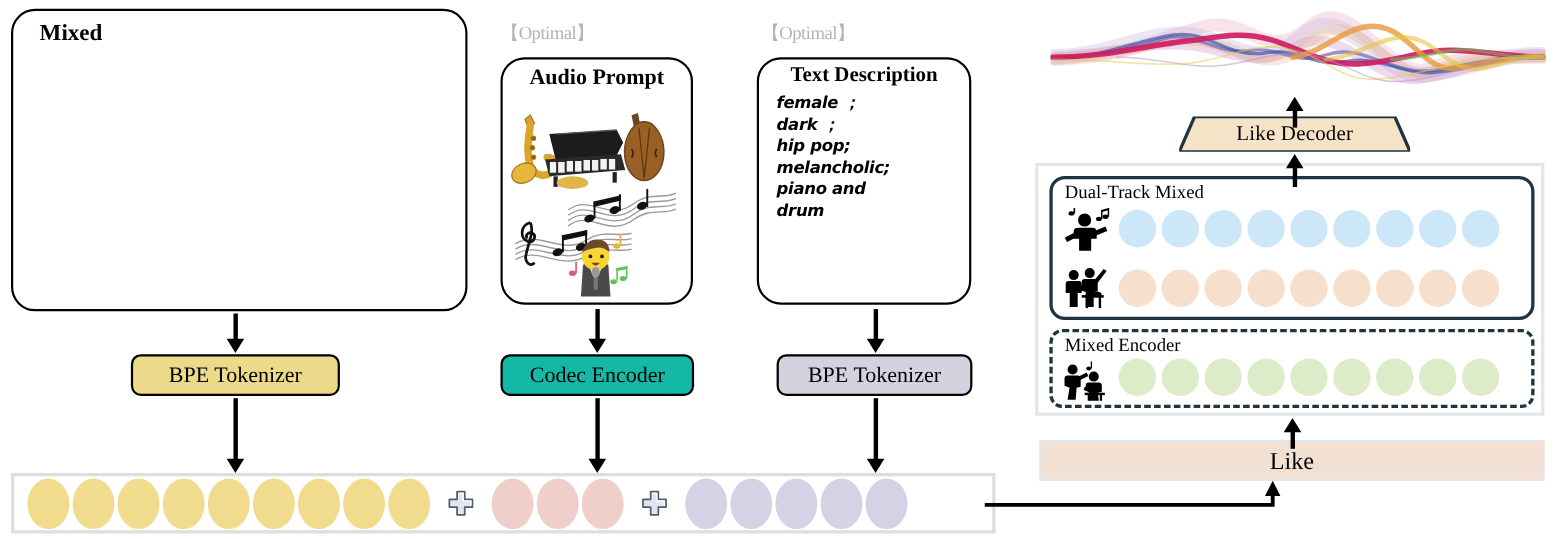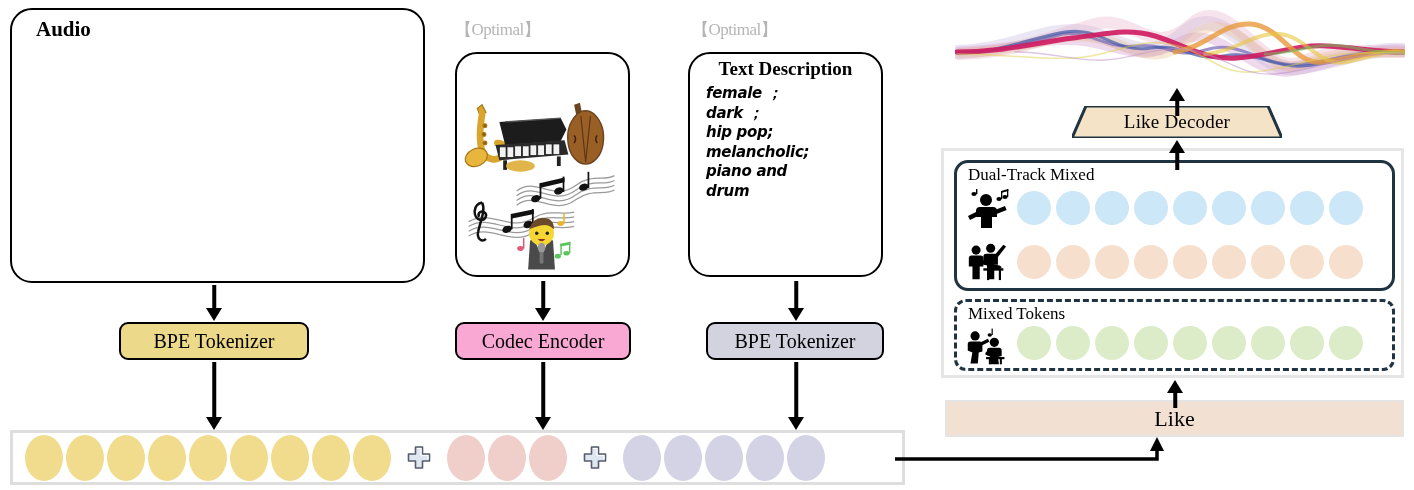--- a/index.html
+++ b/index.html
@@ -109,30 +109,31 @@
     display:flex;align-items:center;justify-content:center;font-size:22px;
   }
 
   
   #connector{position:absolute;left:895px;top:437px;width:300px;height:30px;}
 </style>
 </head>
 <body>
 
 <div class="panel" id="lyrics-panel">
-  <div class="panel-title" id="lyrics-title">Audio</div>
+  <div class="panel-title" id="lyrics-title">Mixed</div>
 </div>
 
 <div class="arrow-v down" style="left:214px;top:285px;height:36px;">
   <div class="shaft" style="height:24px;"></div>
     <div class="head" style="top:23px;"></div>
 </div>
 
 <div class="optimal" style="left:455px;top:18px;">【Optimal】</div>
 <div class="panel" id="audio-panel">
+  <div class="panel-title" id="audio-title">Audio Prompt</div>
   <div id="audio-art">
     <svg viewBox="0 0 170 190" width="100%" height="100%">
 
       <g fill="#d9a52c" stroke="#a8781b" stroke-width="1.2">
         <path d="M17 22 L22 18 L26 26 L20 30 Z"></path>
         <path d="M22 28 C20 40 18 54 22 66 C26 76 38 78 44 70 C48 64 44 58 38 58" fill="none" stroke="#d9a52c" stroke-width="7" stroke-linecap="round"></path>
         <ellipse cx="16" cy="73" rx="12" ry="9" fill="#e8b63c" transform="rotate(-25 16 73)"></ellipse>
         <circle cx="25" cy="40" r="2" fill="#8a5e12"></circle>
           <circle cx="24" cy="49" r="2" fill="#8a5e12"></circle>
         <circle cx="25" cy="58" r="2" fill="#8a5e12"></circle>
@@ -235,21 +236,21 @@
 melancholic;
 piano and
 drum</div>
 </div>
 <div class="arrow-v down" style="left:796px;top:281px;height:40px;">
   <div class="shaft" style="height:28px;"></div>
     <div class="head" style="top:27px;"></div>
 </div>
 
 <div class="pill" id="bpe1" style="background:#ecd98a">BPE Tokenizer</div>
-<div class="pill" id="codec-enc" style="background:#f9a8d4">Codec Encoder</div>
+<div class="pill" id="codec-enc" style="background:#14b8a6">Codec Encoder</div>
 <div class="pill" id="bpe2" style="background:#d3d3e0">BPE Tokenizer</div>
 
 <div class="arrow-v down" style="left:214px;top:362px;height:68px;">
   <div class="shaft" style="height:56px;"></div>
     <div class="head" style="top:55px;"></div>
 </div>
 <div class="arrow-v down" style="left:543px;top:362px;height:68px;">
   <div class="shaft" style="height:56px;"></div>
     <div class="head" style="top:55px;"></div>
 </div>
@@ -356,21 +357,21 @@
         <span class="circ" style="background: rgb(246, 224, 205);"></span>
         <span class="circ" style="background: rgb(246, 224, 205);"></span>
         <span class="circ" style="background: rgb(246, 224, 205);"></span>
         <span class="circ" style="background: rgb(246, 224, 205);"></span>
         <span class="circ" style="background: rgb(246, 224, 205);"></span>
         <span class="circ" style="background: rgb(246, 224, 205);"></span>
       </div>
   </div>
 
   <div id="mixed-box">
-    <div class="box-label">Mixed Tokens</div>
+    <div class="box-label">Mixed Encoder</div>
     <svg class="role-icon" style="left:8px;top:24px;" viewBox="0 0 48 40">
       <g fill="#000">
         <circle cx="11" cy="9" r="5"></circle>
         <path d="M6 15 h10 q3 0 3 3 v8 l-4 1 l-1 12 h-8 l2 -12 l-5 -2 v-7 q0 -3 3 -3 Z"></path>
         <path d="M15 17 L25 12 l1.6 3.4 l-10 5 Z"></path>
         <ellipse cx="27" cy="8" rx="2.4" ry="1.9"></ellipse>
           <rect x="29" y="1" width="1.3" height="7"></rect>
         <circle cx="32" cy="16" r="5"></circle>
         <path d="M27 22 h10 q3 0 3 3 v6 l-4 1 l1 8 h-9 l-1 -9 l-3 -1 v-5 q0 -3 3 -3 Z"></path>
         <path d="M23 26 L34 30 l-1 3.4 l-11 -4 Z"></path>

